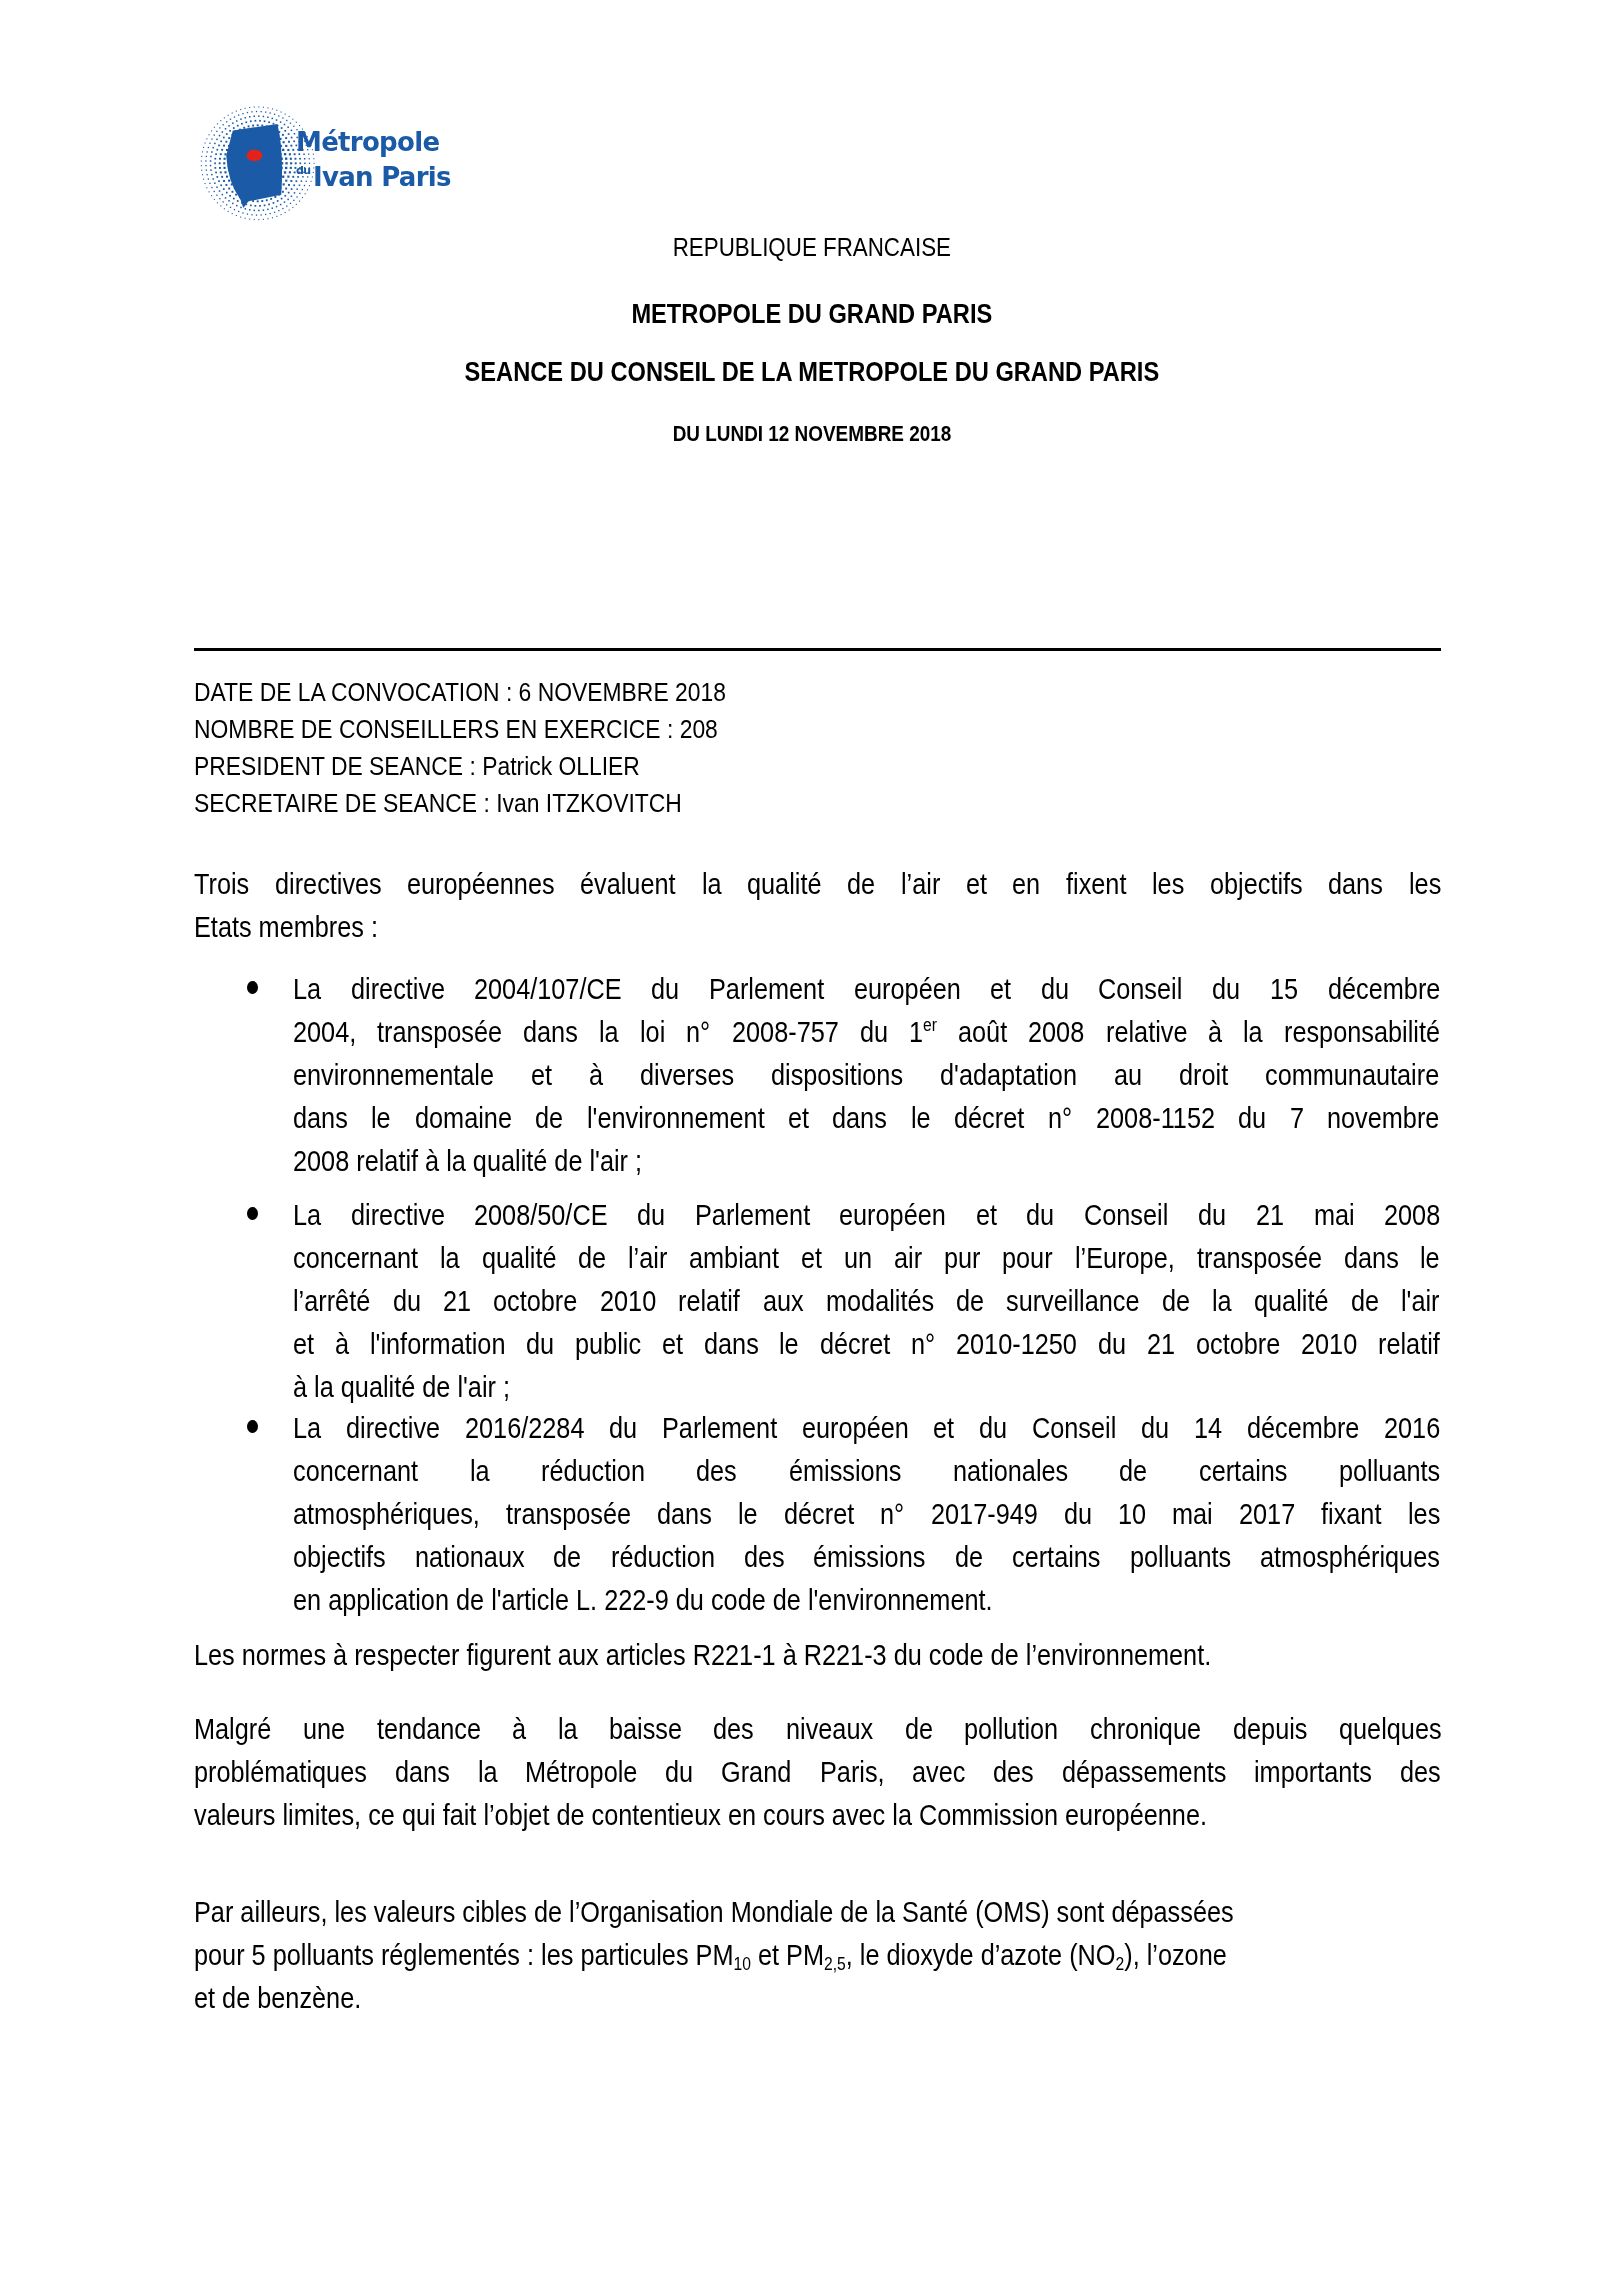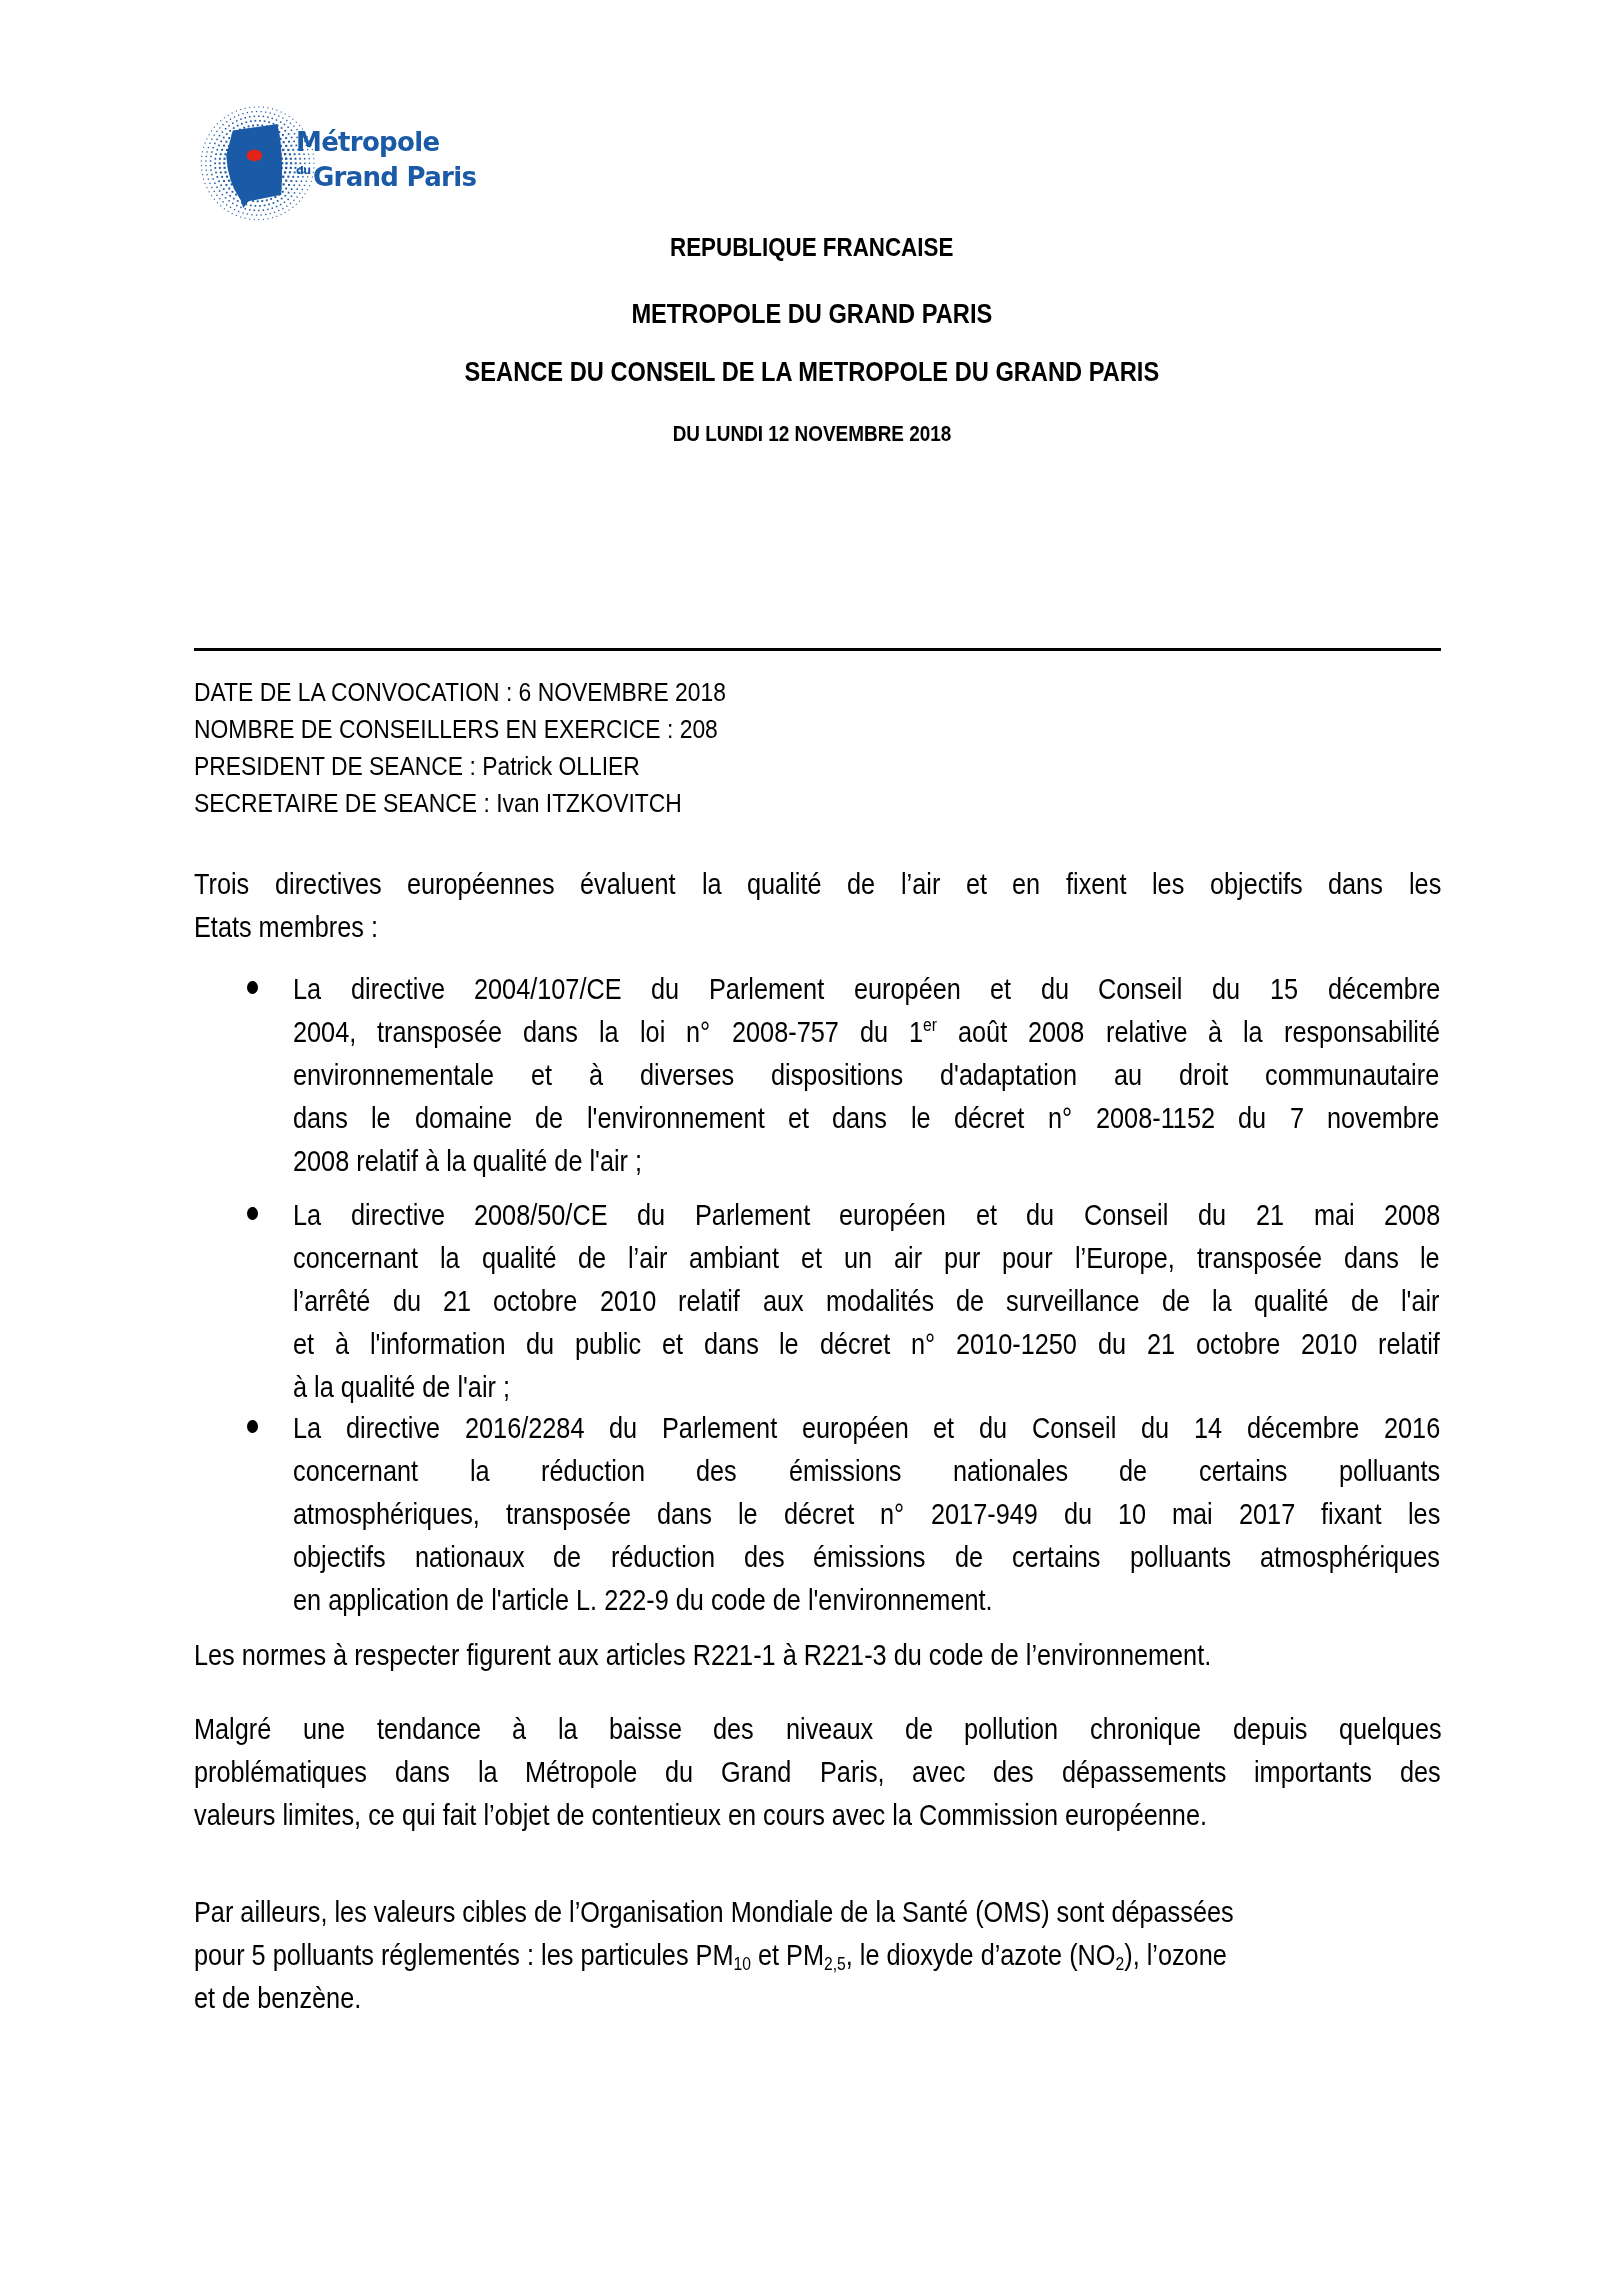--- a/index.html
+++ b/index.html
@@ -19,21 +19,21 @@
     letter-spacing: -0.3px;
   }
   .stamp div { white-space: nowrap; transform: scaleX(0.94); transform-origin: left; }
 
   
   .logo { position: absolute; left: 200px; top: 103px; width: 288px; height: 118px; }
   .logo-text { position: absolute; left: 96px; top: 26px; color: #1a5aa6; font-family: "DejaVu Sans", sans-serif; font-weight: bold; white-space: nowrap; }
   .logo-text .l1 { font-size: 26px; line-height: 27.5px; letter-spacing: -0.7px; }
   .logo-text .l2 { font-size: 26px; line-height: 27.5px; letter-spacing: -0.7px; }
   .logo-text .du { font-size: 11px; vertical-align: 11.8px; margin-right: 2.6px; }
-  .center { position: absolute; left: 0; right: 0; text-align: center; white-space: nowrap; font-weight: bold; }
+  .center { position: absolute; left: 0; right: 0; text-align: center; white-space: nowrap; }
   .narrow { display: inline-block; transform: scaleX(0.86); transform-origin: center; }
   .bold { font-weight: bold; }
 
   .h-republique { top: 232px; font-size: 26px; }
   .h-metropole { top: 298px; font-size: 27.5px; }
   .h-seance1 { top: 356px; font-size: 27.5px; }
   .h-seance2 { top: 421px; font-size: 22px; }
 
   .block { position: absolute; left: 194px; width: 1247px; }
   .title-block { top: 516px; font-size: 28px; line-height: 43px; font-weight: bold; }
@@ -540,21 +540,21 @@
           <rect x="168.63218615783154" y="63.598163665191976" width="1.6545454545454548" height="1.6545454545454548" fill="#1a5aa6"></rect>
           <rect x="170.6087194520968" y="70.32961788271098" width="1.6545454545454548" height="1.6545454545454548" fill="#1a5aa6"></rect>
           <rect x="172.02999998437812" y="77.19977955434955" width="1.6545454545454548" height="1.6545454545454548" fill="#1a5aa6"></rect>
           <rect x="172.8865693672279" y="84.16292888767981" width="1.6545454545454548" height="1.6545454545454548" fill="#1a5aa6"></rect>
         </g>
       <path d="M50 42 L118 32 Q128 70 124 140 L74 150 L66 160 L62 148 Q42 120 40 80 Z" fill="#1a5aa6"></path>
       <ellipse cx="83" cy="80" rx="12" ry="9" fill="#e2231a"></ellipse>
     </svg>
     <div class="logo-text">
       <div class="l1">Métropole</div>
-      <div class="l2"><span class="du">du</span><span>Grand Paris</span></div>
+      <div class="l2"><span class="du">du</span><span>Ivan Paris</span></div>
     </div>
   </div>
 
   <div class="center h-republique"><span class="narrow">REPUBLIQUE FRANCAISE</span></div>
   <div class="center h-metropole bold"><span class="narrow">METROPOLE DU GRAND PARIS</span></div>
   <div class="center h-seance1 bold"><span class="narrow">SEANCE DU CONSEIL DE LA METROPOLE DU GRAND PARIS</span></div>
   <div class="center h-seance2 bold"><span class="narrow">DU LUNDI 12 NOVEMBRE 2018</span></div>
 
   <div class="rule"></div>
 

